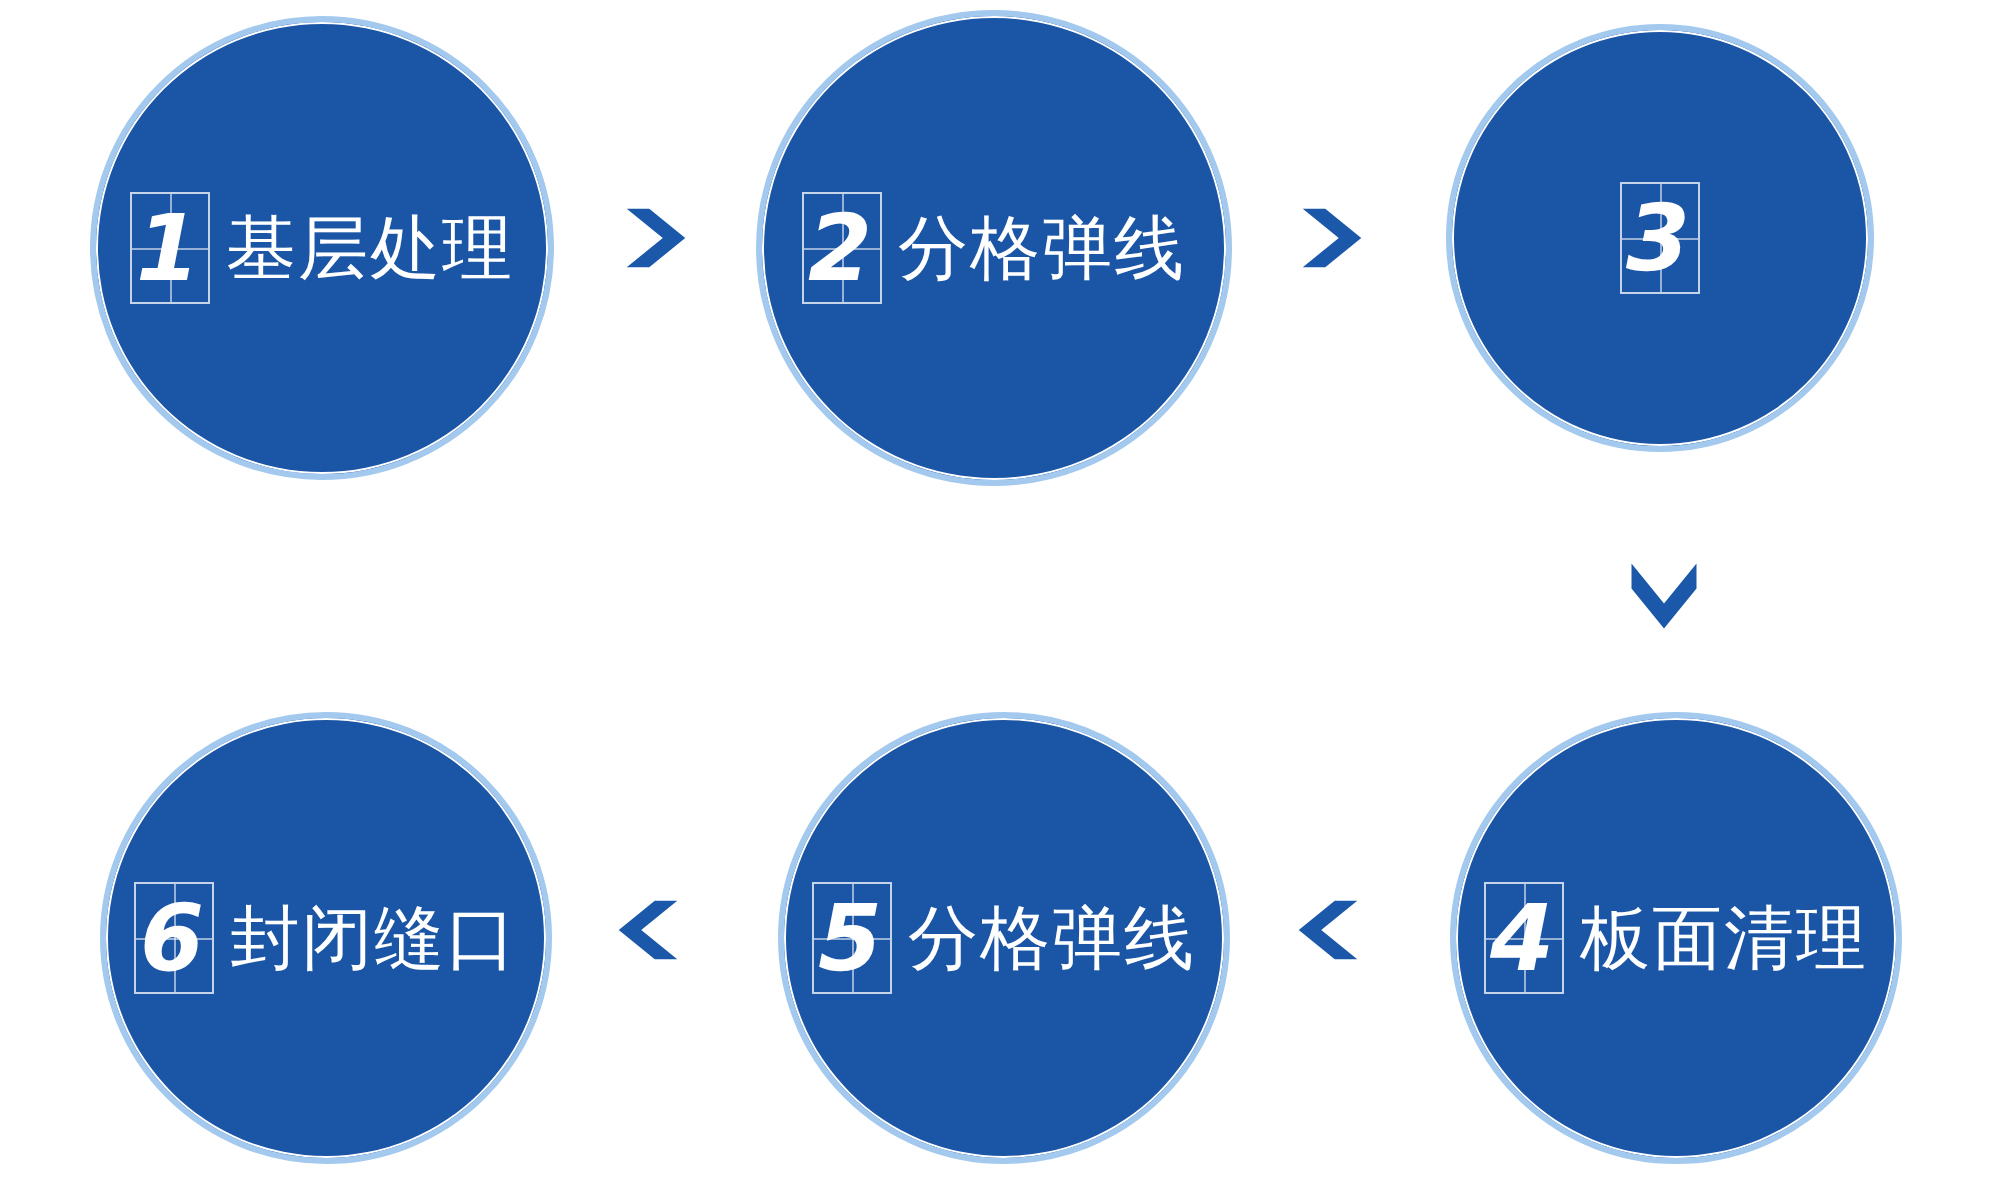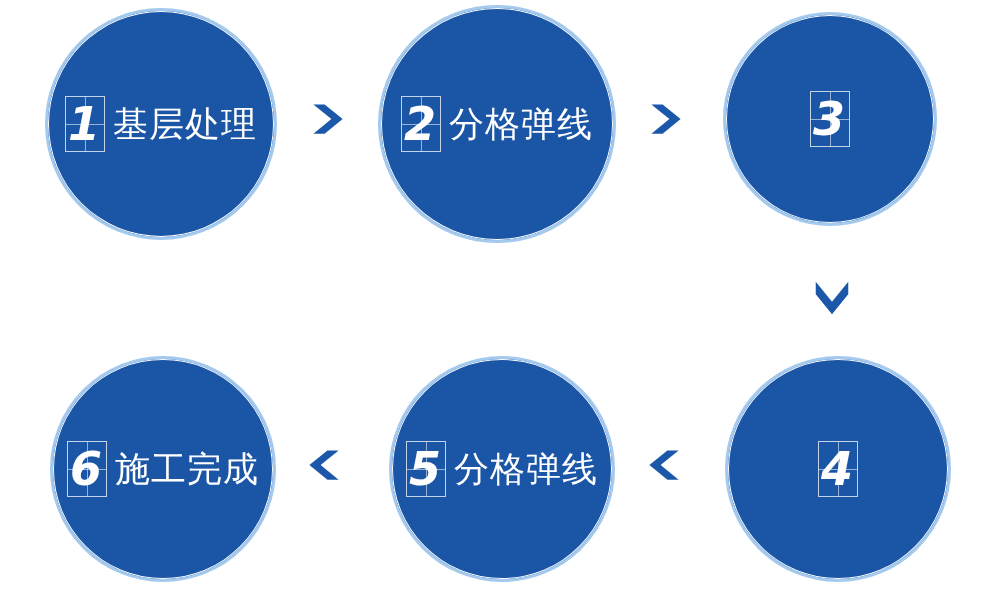--- a/index.html
+++ b/index.html
@@ -107,20 +107,21 @@
   <div class="arrow" style="left:812px; top:278px;">
     <svg width="40" height="40" viewBox="0 0 32 32" style="transform:rotate(90deg);">
       <polygon points="3,3 13,3 29,16 13,29 3,29 19,16" fill="#1b58aa"></polygon>
     </svg>
   </div>
 
   <div class="circle" style="left:725px; top:356px; width:226px; height:226px;">
     <span class="numbox">
       <span class="num">4</span>
     </span>
+    <span class="step-label">板面清理</span>
   </div>
 
   <div class="arrow" style="left:646px; top:447px;">
     <svg width="36" height="36" viewBox="0 0 32 32" style="transform:rotate(180deg);">
       <polygon points="3,3 13,3 29,16 13,29 3,29 19,16" fill="#1b58aa"></polygon>
     </svg>
   </div>
 
   <div class="circle" style="left:389px; top:356px; width:226px; height:226px;">
     <span class="numbox">
@@ -132,16 +133,16 @@
   <div class="arrow" style="left:306px; top:447px;">
     <svg width="36" height="36" viewBox="0 0 32 32" style="transform:rotate(180deg);">
       <polygon points="3,3 13,3 29,16 13,29 3,29 19,16" fill="#1b58aa"></polygon>
     </svg>
   </div>
 
   <div class="circle" style="left:50px; top:356px; width:226px; height:226px;">
     <span class="numbox">
       <span class="num">6</span>
     </span>
-    <span class="step-label">施工完成</span>
+    <span class="step-label">封闭缝口</span>
   </div>
 
 </div>
 
 </body></html>

